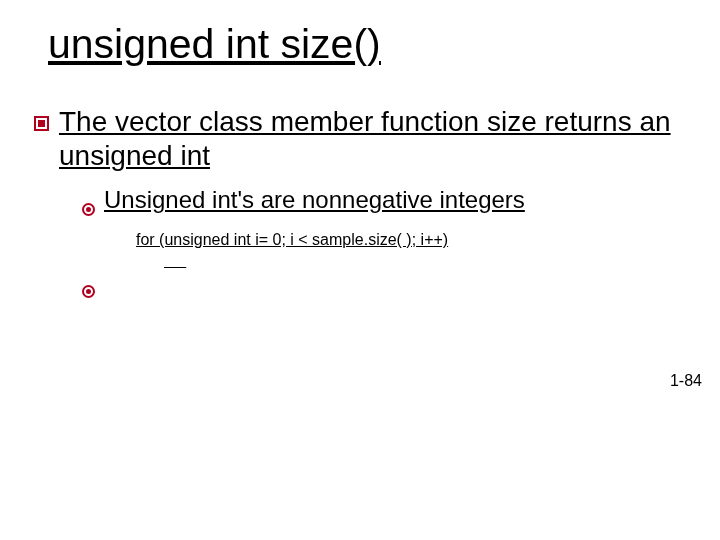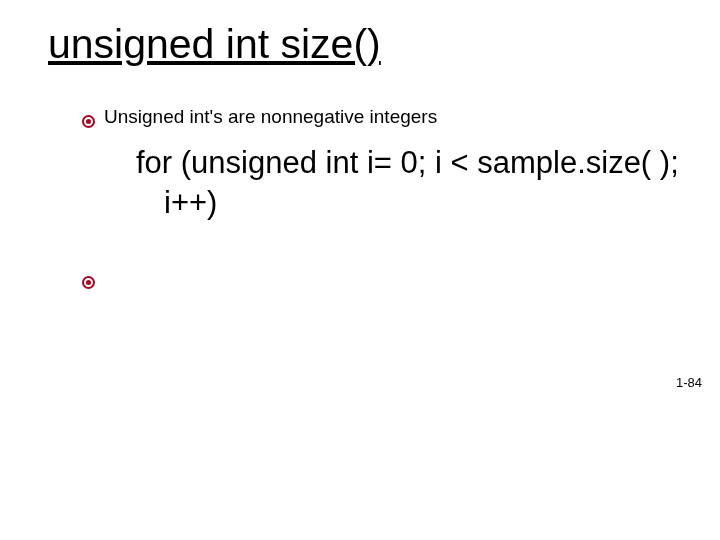--- a/index.html
+++ b/index.html
@@ -11,20 +11,21 @@
     font-family: "Comic Sans MS", "Comic Sans", cursive, sans-serif;
     color: #000000;
     overflow: hidden;
   }
   .slide {
     position: relative;
     width: 720px;
     height: 404px;
     box-sizing: border-box;
     padding: 16px 28px 16px 48px;
+    text-decoration: underline;
   }
   .title {
     font-size: 41px;
     text-decoration: underline;
     line-height: 1.1;
     margin-bottom: 38px;
     margin-top: 6px;
   }
   .level1 {
     display: flex;
@@ -48,22 +49,22 @@
     content: "";
     position: absolute;
     inset: 2px;
     background: #b00020;
   }
   .level2-wrap {
     margin-left: 34px;
   }
   .level2 {
     display: flex;
-    align-items: center;
-    font-size: 19px;
+    align-items: flex-end;
+    font-size: 24px;
     line-height: 1.28;
     margin-bottom: 4px;
   }
   .bullet-circ {
     flex: 0 0 auto;
     width: 13px;
     height: 13px;
     border-radius: 50%;
     border: 2px solid #b00020;
     box-sizing: border-box;
@@ -72,41 +73,45 @@
     position: relative;
   }
   .bullet-circ::after {
     content: "";
     position: absolute;
     inset: 2px;
     border-radius: 50%;
     background: #b00020;
   }
   .code-block {
-    font-size: 31px;
+    font-size: 16px;
     line-height: 1.28;
     padding-left: 82px;
     text-indent: -28px;
     margin-top: 14px;
     margin-bottom: 6px;
   }
   .page-num {
     position: absolute;
     right: 18px;
     bottom: 14px;
-    font-size: 13px;
+    font-size: 16px;
   }
 </style>
 </head>
 <body>
 
 <div class="slide">
 
   <div class="title">unsigned int size()</div>
 
+  <div class="level1">
+    <span class="bullet-sq"></span>
+    <span>The vector class member function size returns an unsigned int</span>
+  </div>
 
   <div class="level2-wrap">
 
     <div class="level2">
       <span class="bullet-circ"></span>
       <span>Unsigned int's are nonnegative integers</span>
     </div>
 
 
     <div class="code-block">

